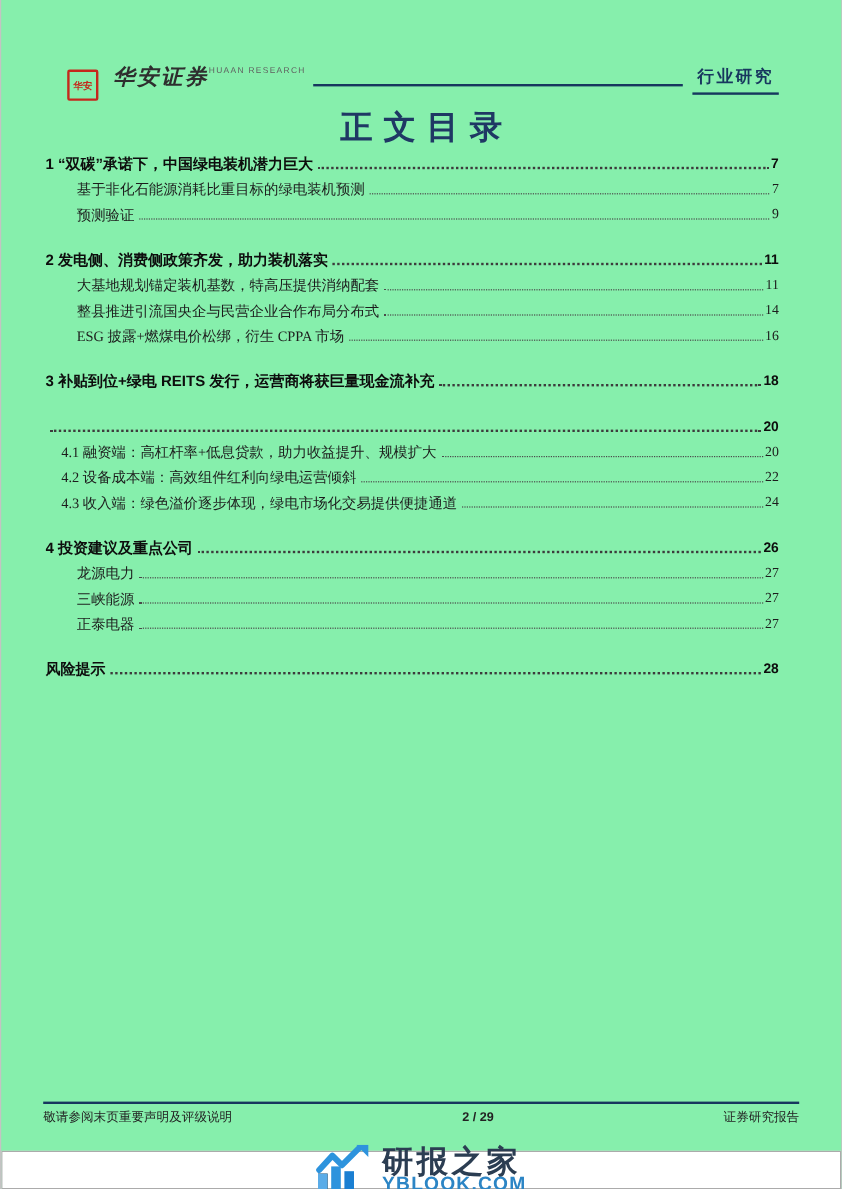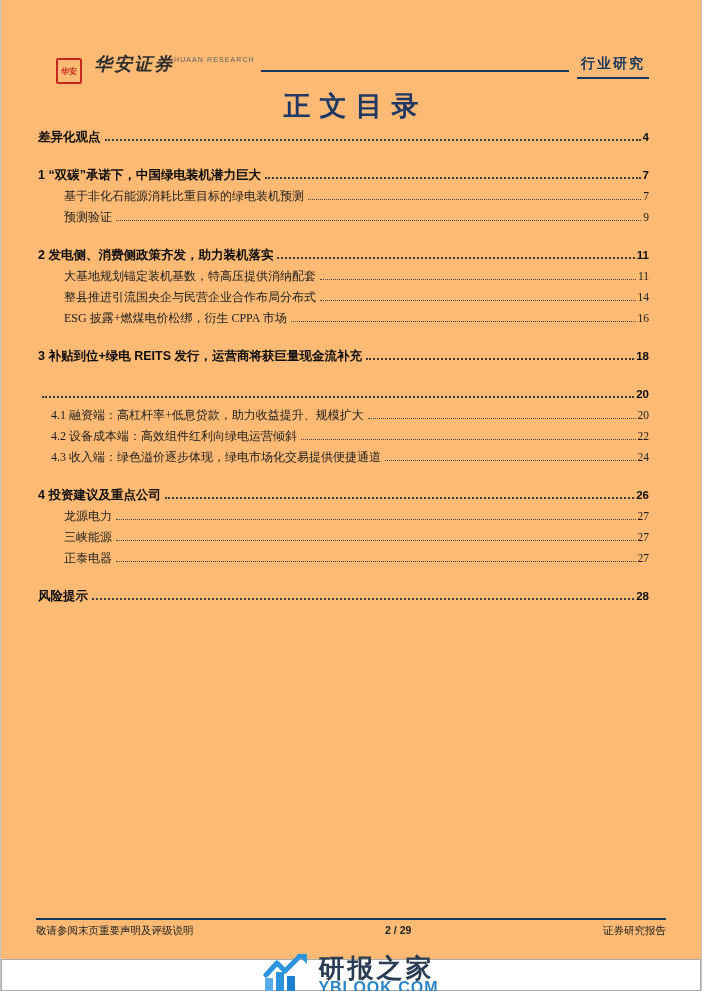--- a/index.html
+++ b/index.html
@@ -1,18 +1,18 @@
 <!DOCTYPE html>
 <html><head>
 <meta charset="utf-8">
 <style>
   html,body { margin:0; padding:0; background:#ffffff; }
   .page {
     position:relative; width:702px; height:991px; margin:0 auto;
-    background:#fdba74; overflow:hidden; box-sizing:border-box;
+    background:#86efac; overflow:hidden; box-sizing:border-box;
     border-left:1px solid #c3c3c3; border-right:1px solid #c3c3c3;
     font-family:"Liberation Sans","DejaVu Sans",sans-serif; color:#111;
   }
 
   
   .header { position:absolute; top:55px; left:55px; right:52px; display:flex; align-items:flex-start; }
   .seal {
     width:22px; height:22px; border:2px solid #c5281c; border-radius:2px; margin-top:3px;
     display:flex; align-items:center; justify-content:center;
     color:#c5281c; font-size:8px; font-weight:bold; line-height:9px; letter-spacing:0;
@@ -94,25 +94,20 @@
       <span class="brand-cn">华安证券</span>
       <span class="brand-en">HUAAN RESEARCH</span>
     </div>
     <div class="header-rule"></div>
     <div class="category">行业研究</div>
   </div>
 
   <div class="doc-title">正文目录</div>
 
   <div class="toc">
-      <div class="toc-row lvl-main">
-        <span class="label">差异化观点</span>
-        <span class="dots"></span>
-        <span class="pg">4</span>
-      </div>
       <div class="toc-row lvl-main">
         <span class="label">1 “双碳”承诺下，中国绿电装机潜力巨大</span>
         <span class="dots"></span>
         <span class="pg">7</span>
       </div>
       <div class="toc-row lvl-sub">
         <span class="label">基于非化石能源消耗比重目标的绿电装机预测</span>
         <span class="dots"></span>
         <span class="pg">7</span>
       </div>

